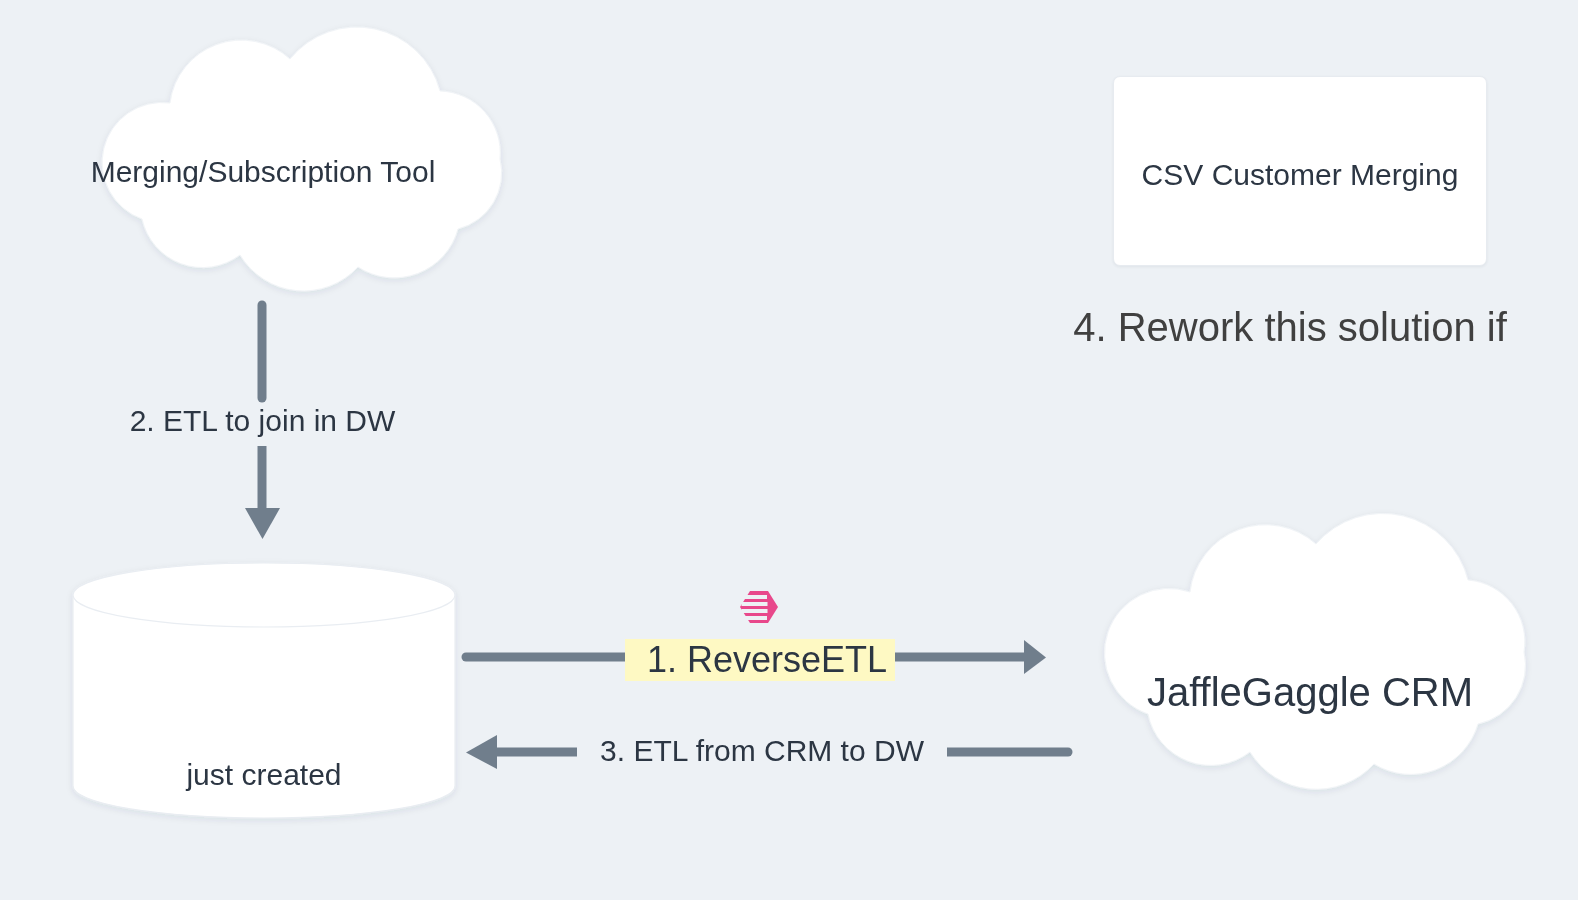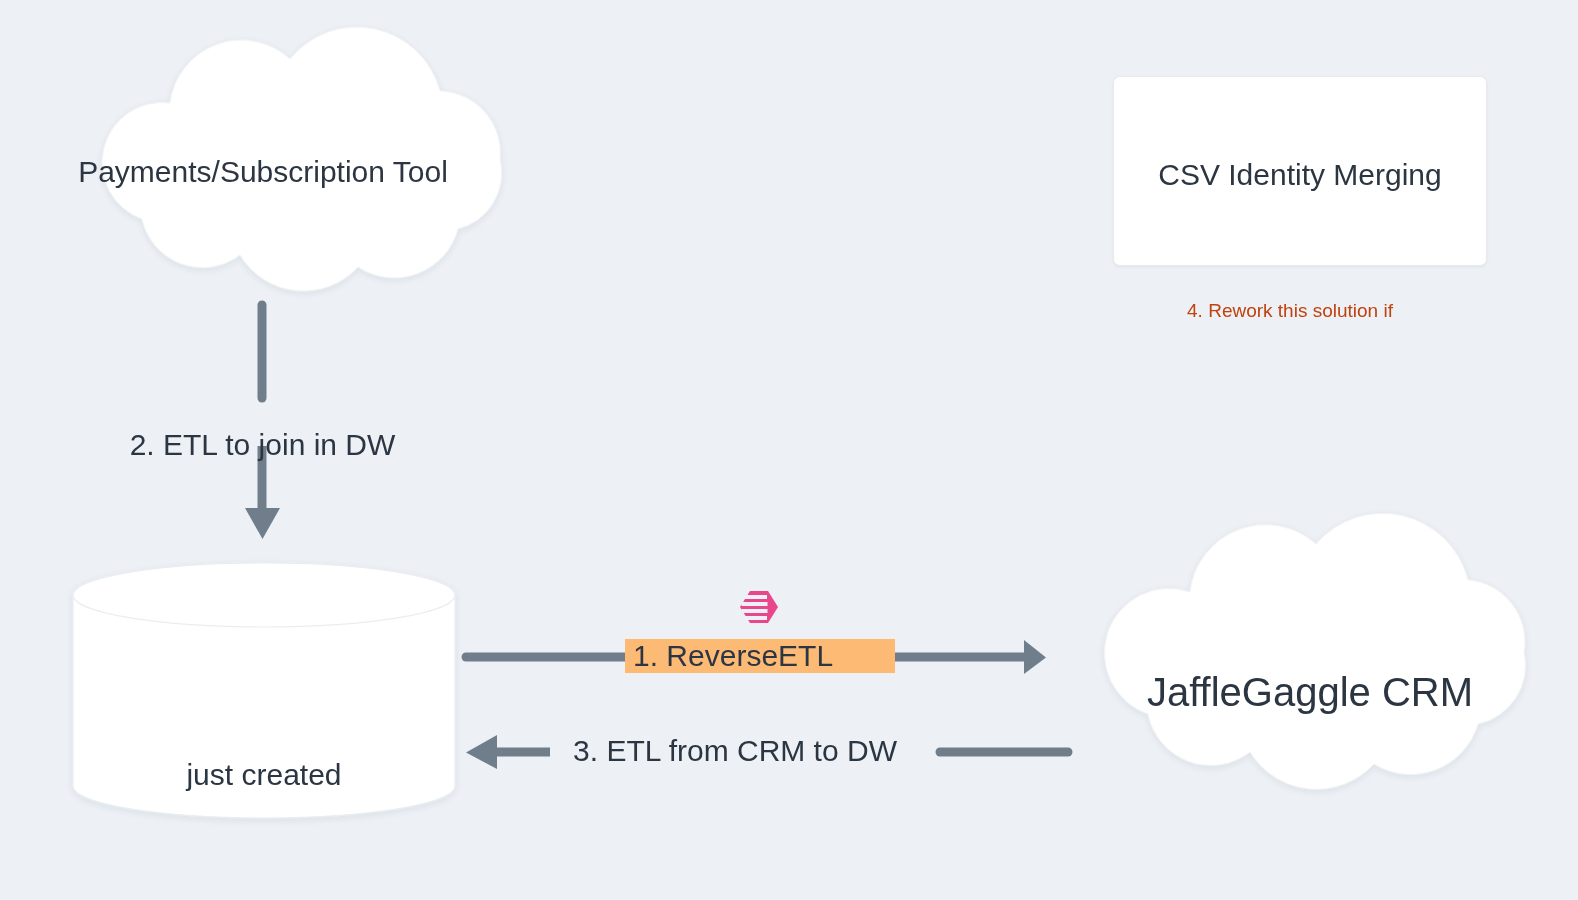--- a/index.html
+++ b/index.html
@@ -56,66 +56,65 @@
     width: 374px;
     font-size: 30px;
   }
 
   
   #note-four {
     position: absolute;
     left: 1070px;
     top: 296px;
     width: 440px;
-    color: #c2410c;
-    font-size: 19px;
+    color: #404040;
+    font-size: 40px;
     line-height: 1.58;
     text-align: center;
   }
 
   
   #label-etl-join {
     position: absolute;
     left: 40px;
     top: 404px;
     width: 445px;
     text-align: center;
     color: #2c3643;
     font-size: 30px;
-    margin-top: 24px;
   }
   #cyl-label {
     left: 73px;
     top: 676px;
     width: 382px;
     font-size: 30px;
   }
   #cloud-crm-label {
     left: 1060px;
     top: 666px;
     width: 500px;
     font-size: 40px;
   }
 
   
   #label-reverse-etl {
     position: absolute;
     left: 625px;
     top: 639px;
     width: 270px;
-    text-align: left;
-    color: #2c3643;
-    font-size: 30px;
-    background: #fdba74;
+    text-align: right;
+    color: #2c3643;
+    font-size: 36px;
+    background: #fef9c3;
     padding: 0 8px;
     box-sizing: border-box;
   }
   #label-etl-crm-dw {
     position: absolute;
-    left: 550px;
+    left: 577px;
     top: 734px;
     width: 370px;
     text-align: center;
     color: #2c3643;
     font-size: 30px;
     background: #edf1f5;
     padding: 0 8px;
     box-sizing: border-box;
   }
 
@@ -189,23 +188,23 @@
 <svg id="hightouch-logo" viewBox="0 0 44 34" xmlns="http://www.w3.org/2000/svg">
   <path fill="#e8488b" d="M13 1 L31 1 L41 17 L31 33 L13 33 L3 17 Z"></path>
   <rect x="8" y="5" width="22" height="4" fill="#edf1f5"></rect>
   <rect x="4.5" y="12" width="26" height="4" fill="#edf1f5"></rect>
   <rect x="4.5" y="19" width="26" height="4" fill="#edf1f5"></rect>
   <rect x="8" y="26" width="22" height="4" fill="#edf1f5"></rect>
 </svg>
 
 <div id="box-csv"></div>
 
-<div class="node-label" id="cloud-payments-label">Payments/Subscription Tool</div>
-
-<div class="node-label" id="box-csv-label">CSV Identity Merging</div>
+<div class="node-label" id="cloud-payments-label">Merging/Subscription Tool</div>
+
+<div class="node-label" id="box-csv-label">CSV Customer Merging</div>
 
 <div id="note-four">
   <div>4. Rework this solution if</div>
 </div>
 
 <div id="label-etl-join">2. ETL to join in DW</div>
 
 <div class="node-label" id="cyl-label">
   <div>just created</div>
 </div>

